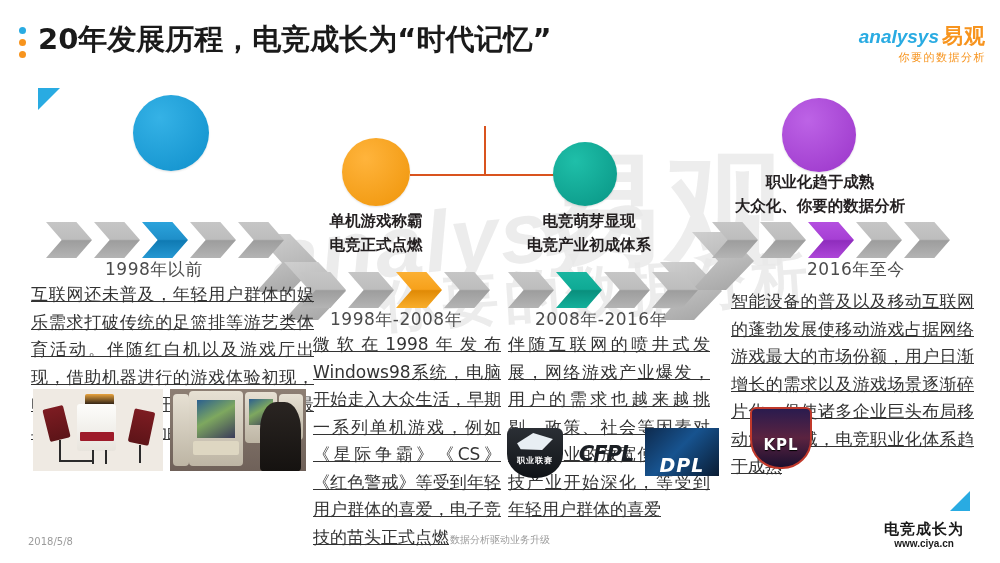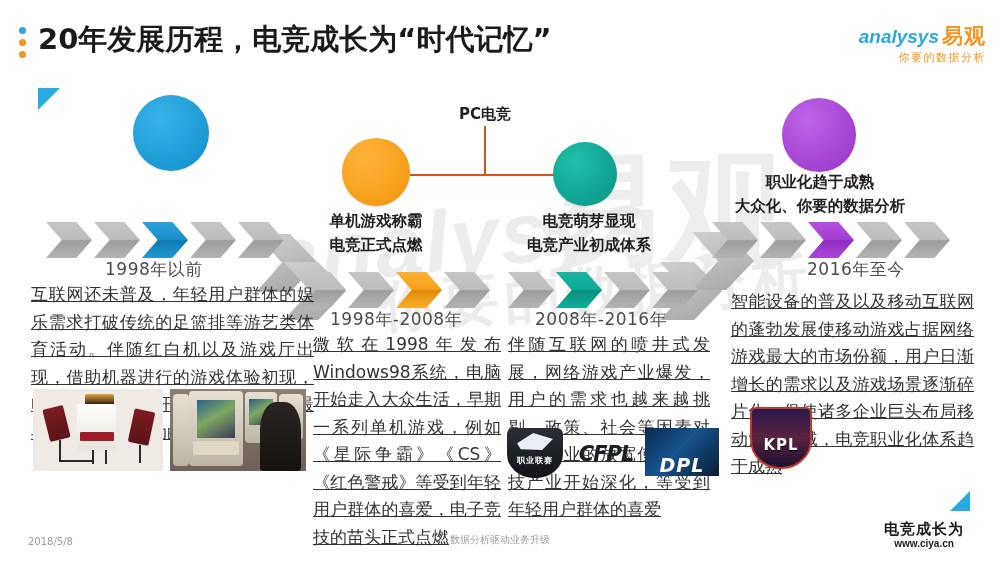--- a/index.html
+++ b/index.html
@@ -146,21 +146,20 @@
   <div class="tri-blue"></div>
   <div class="tri-br"></div>
 
   <div class="circle" style="left:133px; top:95px; width:76px; height:76px; background:radial-gradient(circle at 35% 30%, #35b2e6, #0f8fcb);"></div>
   <div class="circle" style="left:342px; top:138px; width:68px; height:68px; background:radial-gradient(circle at 35% 30%, #ffb43c, #ef9408);"></div>
   <div class="circle" style="left:553px; top:142px; width:64px; height:64px; background:radial-gradient(circle at 35% 30%, #1fbfa9, #089484);"></div>
   <div class="circle" style="left:782px; top:98px; width:74px; height:74px; background:radial-gradient(circle at 35% 30%, #bd63e6, #9a34c9);"></div>
 
   <div class="pc-h"></div>
   <div class="pc-v"></div>
-  <div class="pc-label">PC电竞</div>
 
   <div class="head" style="left:296px; top:209px; width:160px;">
     <div>单机游戏称霸</div>
     <div>电竞正式点燃</div>
   </div>
   <div class="head" style="left:505px; top:209px; width:168px;">
     <div>电竞萌芽显现</div>
     <div>电竞产业初成体系</div>
   </div>
   <div class="head" style="left:712px; top:170px; width:216px;">

